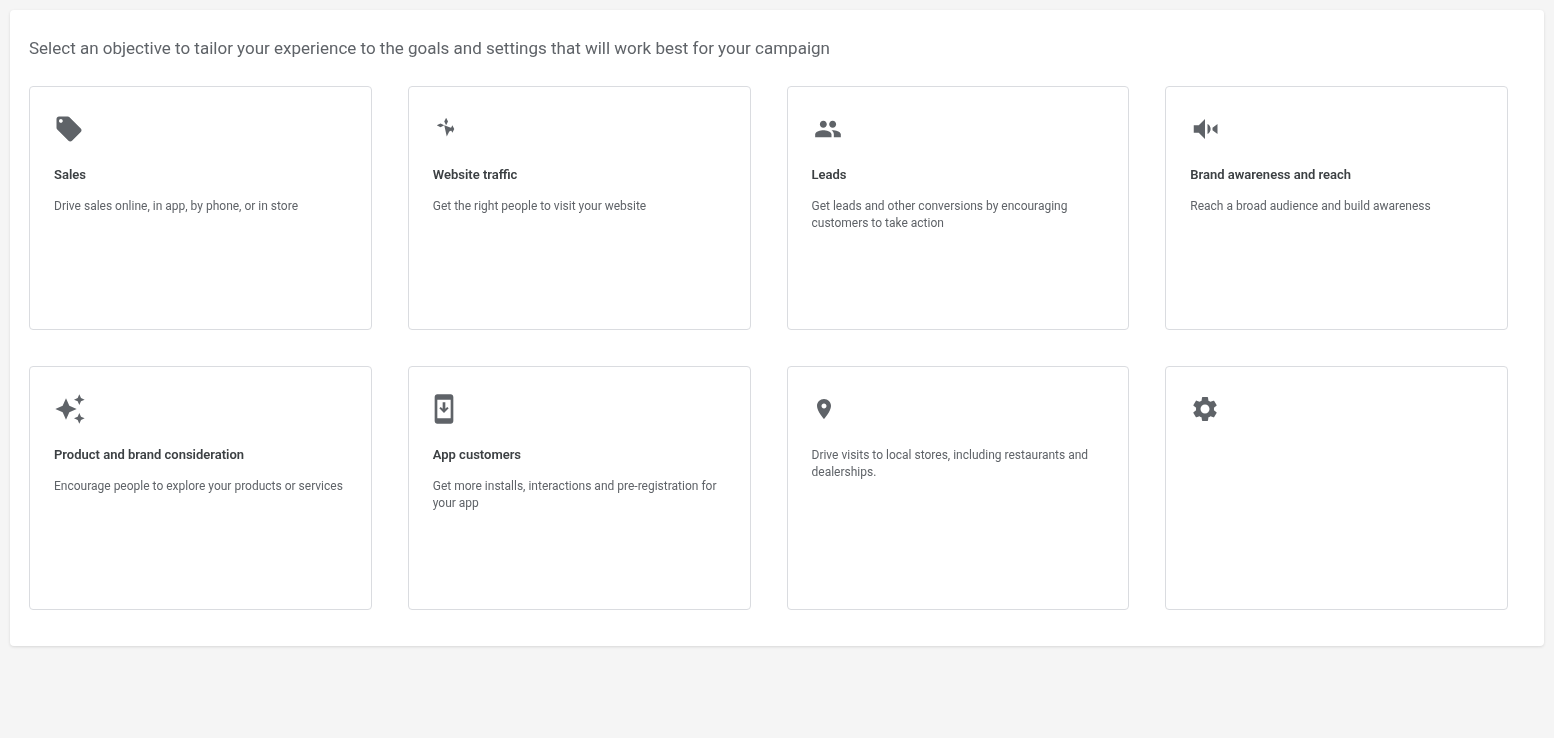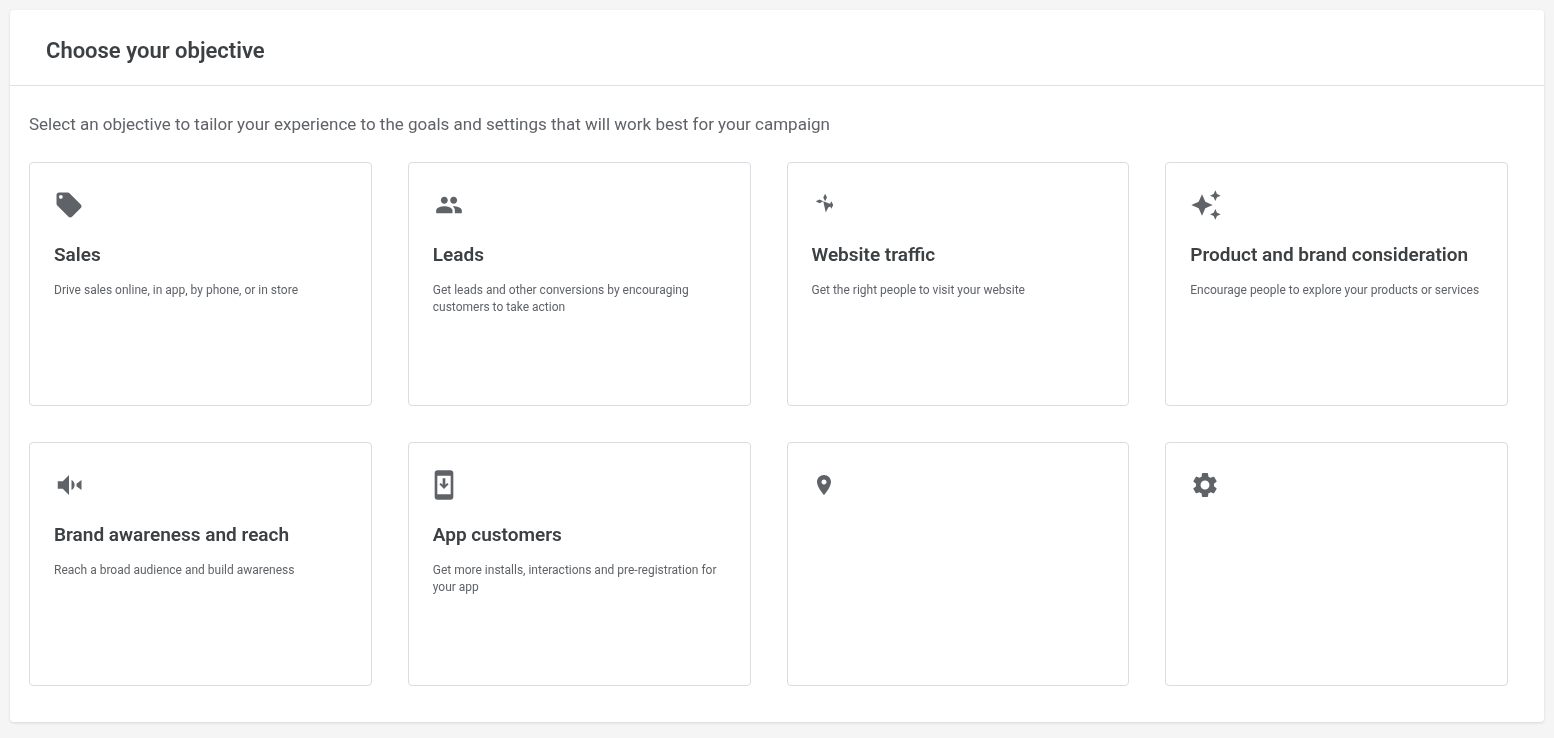--- a/index.html
+++ b/index.html
@@ -65,111 +65,109 @@
       display: flex;
       align-items: center;
       justify-content: flex-start;
     }
     
     .card-icon svg {
       fill: #5f6368;
     }
     
     .card-title {
-      font-size: 19px;
+      font-size: 13px;
       font-weight: 600;
       color: #3c4043;
       margin-bottom: 14px;
       line-height: 1.3;
     }
     
     .card-description {
       font-size: 12px;
       color: #5f6368;
       line-height: 1.45;
     }
   </style>
 </head>
 <body>
 
 <div class="panel">
-  <div class="panel-header">
-    <h1 class="panel-title">Choose your objective</h1>
-  </div>
   <div class="panel-body">
     <p class="instruction">Select an objective to tailor your experience to the goals and settings that will work best for your campaign</p>
 
     <div class="card-grid">
 
       <div class="objective-card">
         <div class="card-icon">
           <svg width="30" height="30" viewBox="0 0 24 24">
               <path d="M21.41 11.58l-9-9C12.05 2.22 11.55 2 11 2H4c-1.1 0-2 .9-2 2v7c0 .55.22 1.05.59 1.42l9 9c.36.36.86.58 1.41.58.55 0 1.05-.22 1.41-.59l7-7c.37-.36.59-.86.59-1.41 0-.55-.23-1.06-.59-1.42zM5.5 7C4.67 7 4 6.33 4 5.5S4.67 4 5.5 4 7 4.67 7 5.5 6.33 7 5.5 7z"></path>
             </svg>
         </div>
         <h2 class="card-title">Sales</h2>
         <p class="card-description">Drive sales online, in app, by phone, or in store</p>
       </div>
 
       <div class="objective-card">
         <div class="card-icon">
+          <svg width="30" height="30" viewBox="0 0 24 24">
+              <path d="M10.5 3l-1.5 3 1.5 3 1.5-3-1.5-3zM6 7.5L3 9l3 1.5L9 9 6 7.5zm9.5 1.5l-1.5 3 1.5 3 1.5-3-1.5-3zM9 9l2 9 2-4 4-2-8-3z"></path>
+            </svg>
+        </div>
+        <h2 class="card-title">Website traffic</h2>
+        <p class="card-description">Get the right people to visit your website</p>
+      </div>
+
+      <div class="objective-card">
+        <div class="card-icon">
           <svg width="34" height="28" viewBox="0 0 24 24">
               <path d="M16 11c1.66 0 2.99-1.34 2.99-3S17.66 5 16 5c-1.66 0-3 1.34-3 3s1.34 3 3 3zm-8 0c1.66 0 2.99-1.34 2.99-3S9.66 5 8 5C6.34 5 5 6.34 5 8s1.34 3 3 3zm0 2c-2.33 0-7 1.17-7 3.5V19h14v-2.5c0-2.33-4.67-3.5-7-3.5zm8 0c-.29 0-.62.02-.97.05 1.16.84 1.97 1.97 1.97 3.45V19h6v-2.5c0-2.33-4.67-3.5-7-3.5z"></path>
             </svg>
         </div>
         <h2 class="card-title">Leads</h2>
         <p class="card-description">Get leads and other conversions by encouraging customers to take action</p>
       </div>
 
       <div class="objective-card">
         <div class="card-icon">
           <svg width="30" height="30" viewBox="0 0 24 24">
-              <path d="M10.5 3l-1.5 3 1.5 3 1.5-3-1.5-3zM6 7.5L3 9l3 1.5L9 9 6 7.5zm9.5 1.5l-1.5 3 1.5 3 1.5-3-1.5-3zM9 9l2 9 2-4 4-2-8-3z"></path>
+              <path d="M18 11l4-3v8l-4-3v-2zM3 9v6h4l5 5V4L7 9H3zm13.5 3c0-1.77-1.02-3.29-2.5-4.03v8.05c1.48-.73 2.5-2.25 2.5-4.02z"></path>
             </svg>
         </div>
-        <h2 class="card-title">Website traffic</h2>
-        <p class="card-description">Get the right people to visit your website</p>
+        <h2 class="card-title">Brand awareness and reach</h2>
+        <p class="card-description">Reach a broad audience and build awareness</p>
       </div>
 
       <div class="objective-card">
         <div class="card-icon">
           <svg width="32" height="32" viewBox="0 0 24 24">
               <path d="M19 9l1.25-2.75L23 5l-2.75-1.25L19 1l-1.25 2.75L15 5l2.75 1.25L19 9zm-7.5.5L9 4 6.5 9.5 1 12l5.5 2.5L9 20l2.5-5.5L17 12l-5.5-2.5zM19 15l-1.25 2.75L15 19l2.75 1.25L19 23l1.25-2.75L23 19l-2.75-1.25L19 15z"></path>
             </svg>
         </div>
         <h2 class="card-title">Product and brand consideration</h2>
         <p class="card-description">Encourage people to explore your products or services</p>
-      </div>
-
-      <div class="objective-card">
-        <div class="card-icon">
-          <svg width="30" height="30" viewBox="0 0 24 24">
-              <path d="M18 11l4-3v8l-4-3v-2zM3 9v6h4l5 5V4L7 9H3zm13.5 3c0-1.77-1.02-3.29-2.5-4.03v8.05c1.48-.73 2.5-2.25 2.5-4.02z"></path>
-            </svg>
-        </div>
-        <h2 class="card-title">Brand awareness and reach</h2>
-        <p class="card-description">Reach a broad audience and build awareness</p>
       </div>
 
       <div class="objective-card">
         <div class="card-icon">
           <svg width="22" height="32" viewBox="0 0 16 24">
               <path d="M13 1H3C1.9 1 1 1.9 1 3v18c0 1.1.9 2 2 2h10c1.1 0 2-.9 2-2V3c0-1.1-.9-2-2-2zm0 18H3V5h10v14zM8 15l3.5-3.5-1.06-1.06L9 11.88V7H7v4.88L5.56 10.44 4.5 11.5 8 15z"></path>
             </svg>
         </div>
         <h2 class="card-title">App customers</h2>
         <p class="card-description">Get more installs, interactions and pre-registration for your app</p>
       </div>
 
       <div class="objective-card">
         <div class="card-icon">
           <svg width="24" height="32" viewBox="0 0 24 24">
               <path d="M12 2C8.13 2 5 5.13 5 9c0 5.25 7 13 7 13s7-7.75 7-13c0-3.87-3.13-7-7-7zm0 9.5c-1.38 0-2.5-1.12-2.5-2.5s1.12-2.5 2.5-2.5 2.5 1.12 2.5 2.5-1.12 2.5-2.5 2.5z"></path>
             </svg>
         </div>
+        <p class="card-description">Drive visits to local stores, including restaurants and dealerships.</p>
       </div>
 
       <div class="objective-card">
         <div class="card-icon">
           <svg width="30" height="30" viewBox="0 0 24 24">
               <path d="M19.14 12.94c.04-.3.06-.61.06-.94 0-.32-.02-.64-.07-.94l2.03-1.58c.18-.14.23-.41.12-.61l-1.92-3.32c-.12-.22-.37-.29-.59-.22l-2.39.96c-.5-.38-1.03-.7-1.62-.94l-.36-2.54c-.04-.24-.24-.41-.48-.41h-3.84c-.24 0-.43.17-.47.41l-.36 2.54c-.59.24-1.13.57-1.62.94l-2.39-.96c-.22-.08-.47 0-.59.22L2.74 8.87c-.12.21-.08.47.12.61l2.03 1.58c-.05.3-.09.63-.09.94s.02.64.07.94l-2.03 1.58c-.18.14-.23.41-.12.61l1.92 3.32c.12.22.37.29.59.22l2.39-.96c.5.38 1.03.7 1.62.94l.36 2.54c.05.24.24.41.48.41h3.84c.24 0 .44-.17.47-.41l.36-2.54c.59-.24 1.13-.56 1.62-.94l2.39.96c.22.08.47 0 .59-.22l1.92-3.32c.12-.22.07-.47-.12-.61l-2.01-1.58zM12 15.6c-1.98 0-3.6-1.62-3.6-3.6s1.62-3.6 3.6-3.6 3.6 1.62 3.6 3.6-1.62 3.6-3.6 3.6z"></path>
             </svg>
         </div>
       </div>
 

